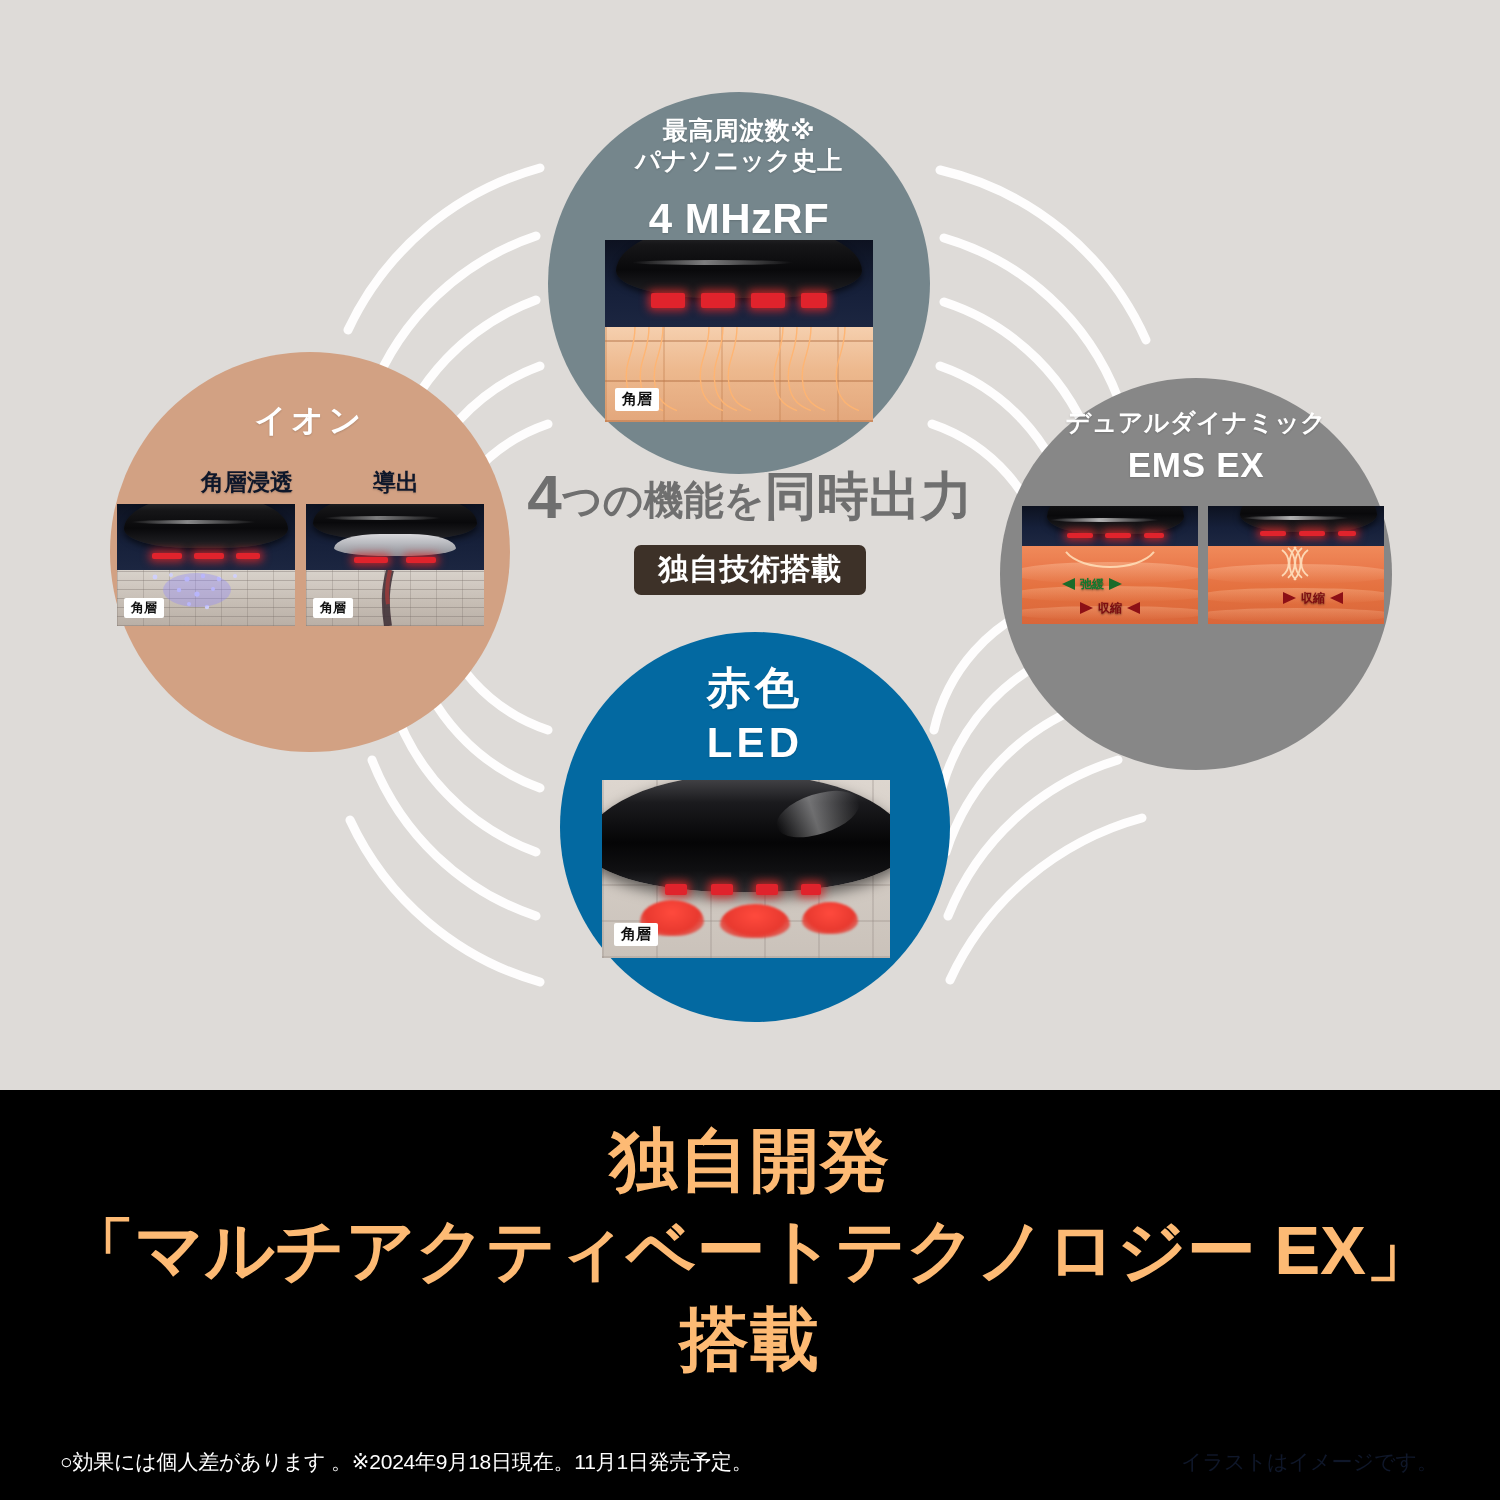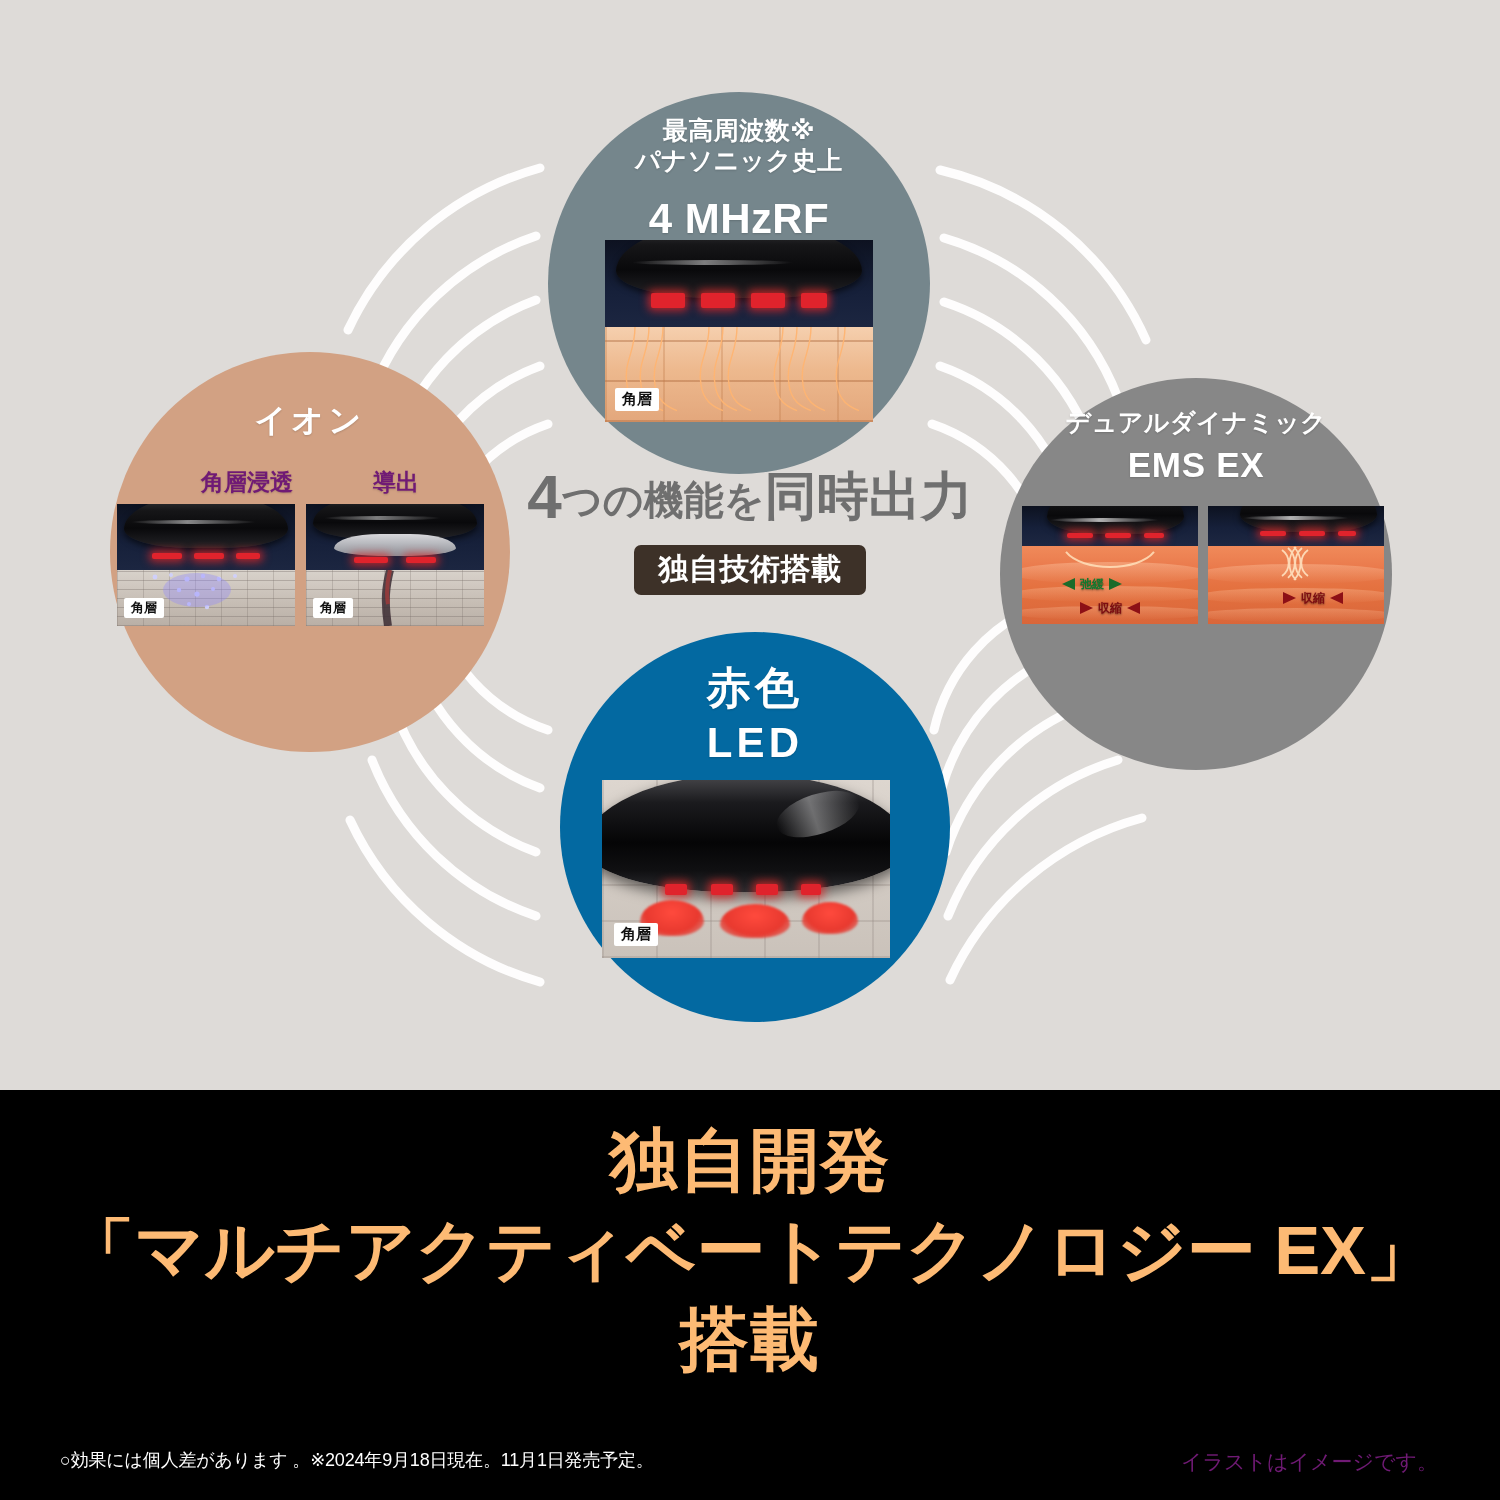--- a/index.html
+++ b/index.html
@@ -26,21 +26,21 @@
 
   .ttl{position:absolute;width:100%;text-align:center;color:#ffffff;line-height:1.18;
        text-shadow:0 1px 2px rgba(0,0,0,.16);}
   .ttl .sm{display:block;font-size:25px;font-weight:700;letter-spacing:.02em;}
   .ttl .lg{display:block;font-size:42px;font-weight:800;letter-spacing:.01em;}
   .ttl .xl{display:block;font-size:32px;font-weight:800;letter-spacing:.14em;}
   .ttl .mid{display:block;font-size:35px;font-weight:800;letter-spacing:.02em;}
 
   
   .sublabels{position:absolute;display:flex;width:100%;justify-content:center;gap:80px;}
-  .sublabels span{color:#701a75;font-size:23px;font-weight:700;text-shadow:0 1px 2px rgba(0,0,0,.18);}
+  .sublabels span{color:#0f172a;font-size:23px;font-weight:700;text-shadow:0 1px 2px rgba(0,0,0,.18);}
 
   
   .shot{position:absolute;overflow:hidden;background:#10141f;}
   .shot .sky{position:absolute;left:0;top:0;width:100%;height:52%;
              background:linear-gradient(180deg,#0d1220 0%,#16203a 55%,#1d2742 100%);}
   .shot .device{position:absolute;left:4%;width:92%;border-radius:48% 48% 44% 44%/70% 70% 40% 40%;
                 background:linear-gradient(180deg,#3a3a3e 0%,#161618 28%,#09090b 62%,#242428 100%);
                 box-shadow:0 3px 6px rgba(0,0,0,.6);}
   .shot .glint{position:absolute;border-radius:50%;
                background:linear-gradient(90deg,rgba(255,255,255,0) 0%,rgba(255,255,255,.85) 45%,rgba(255,255,255,0) 100%);}
@@ -94,22 +94,22 @@
          font-size:30px;font-weight:800;letter-spacing:.02em;
          padding:9px 24px 11px;border-radius:7px;line-height:1;}
 
   
   .band-black{position:absolute;left:0;top:1090px;width:1500px;height:410px;background:#000;}
   .headline{position:absolute;left:0;top:26px;width:1500px;text-align:center;color:#fdba74;
             font-weight:800;line-height:1.30;}
   .headline .h1{display:block;font-size:69px;letter-spacing:.02em;}
   .headline .h2{display:block;font-size:69px;letter-spacing:-.005em;}
   .headline .h3{display:block;font-size:69px;letter-spacing:.02em;}
-  .fineprint{position:absolute;left:60px;top:1448px;color:#fff;font-size:18px;letter-spacing:-.01em;white-space:nowrap;}
-  .fineright{position:absolute;right:62px;top:1448px;color:#701a75;font-size:21px;white-space:nowrap;}
+  .fineprint{position:absolute;left:60px;top:1448px;color:#fff;font-size:21px;letter-spacing:-.01em;white-space:nowrap;}
+  .fineright{position:absolute;right:62px;top:1448px;color:#0f172a;font-size:21px;white-space:nowrap;}
 </style>
 </head>
 <body>
 
 <div class="stage">
 
   <div class="hero">
 
     <svg class="arcs" viewBox="0 0 1500 1090">
       <g fill="none" stroke="#ffffff" stroke-linecap="round" stroke-width="9">

